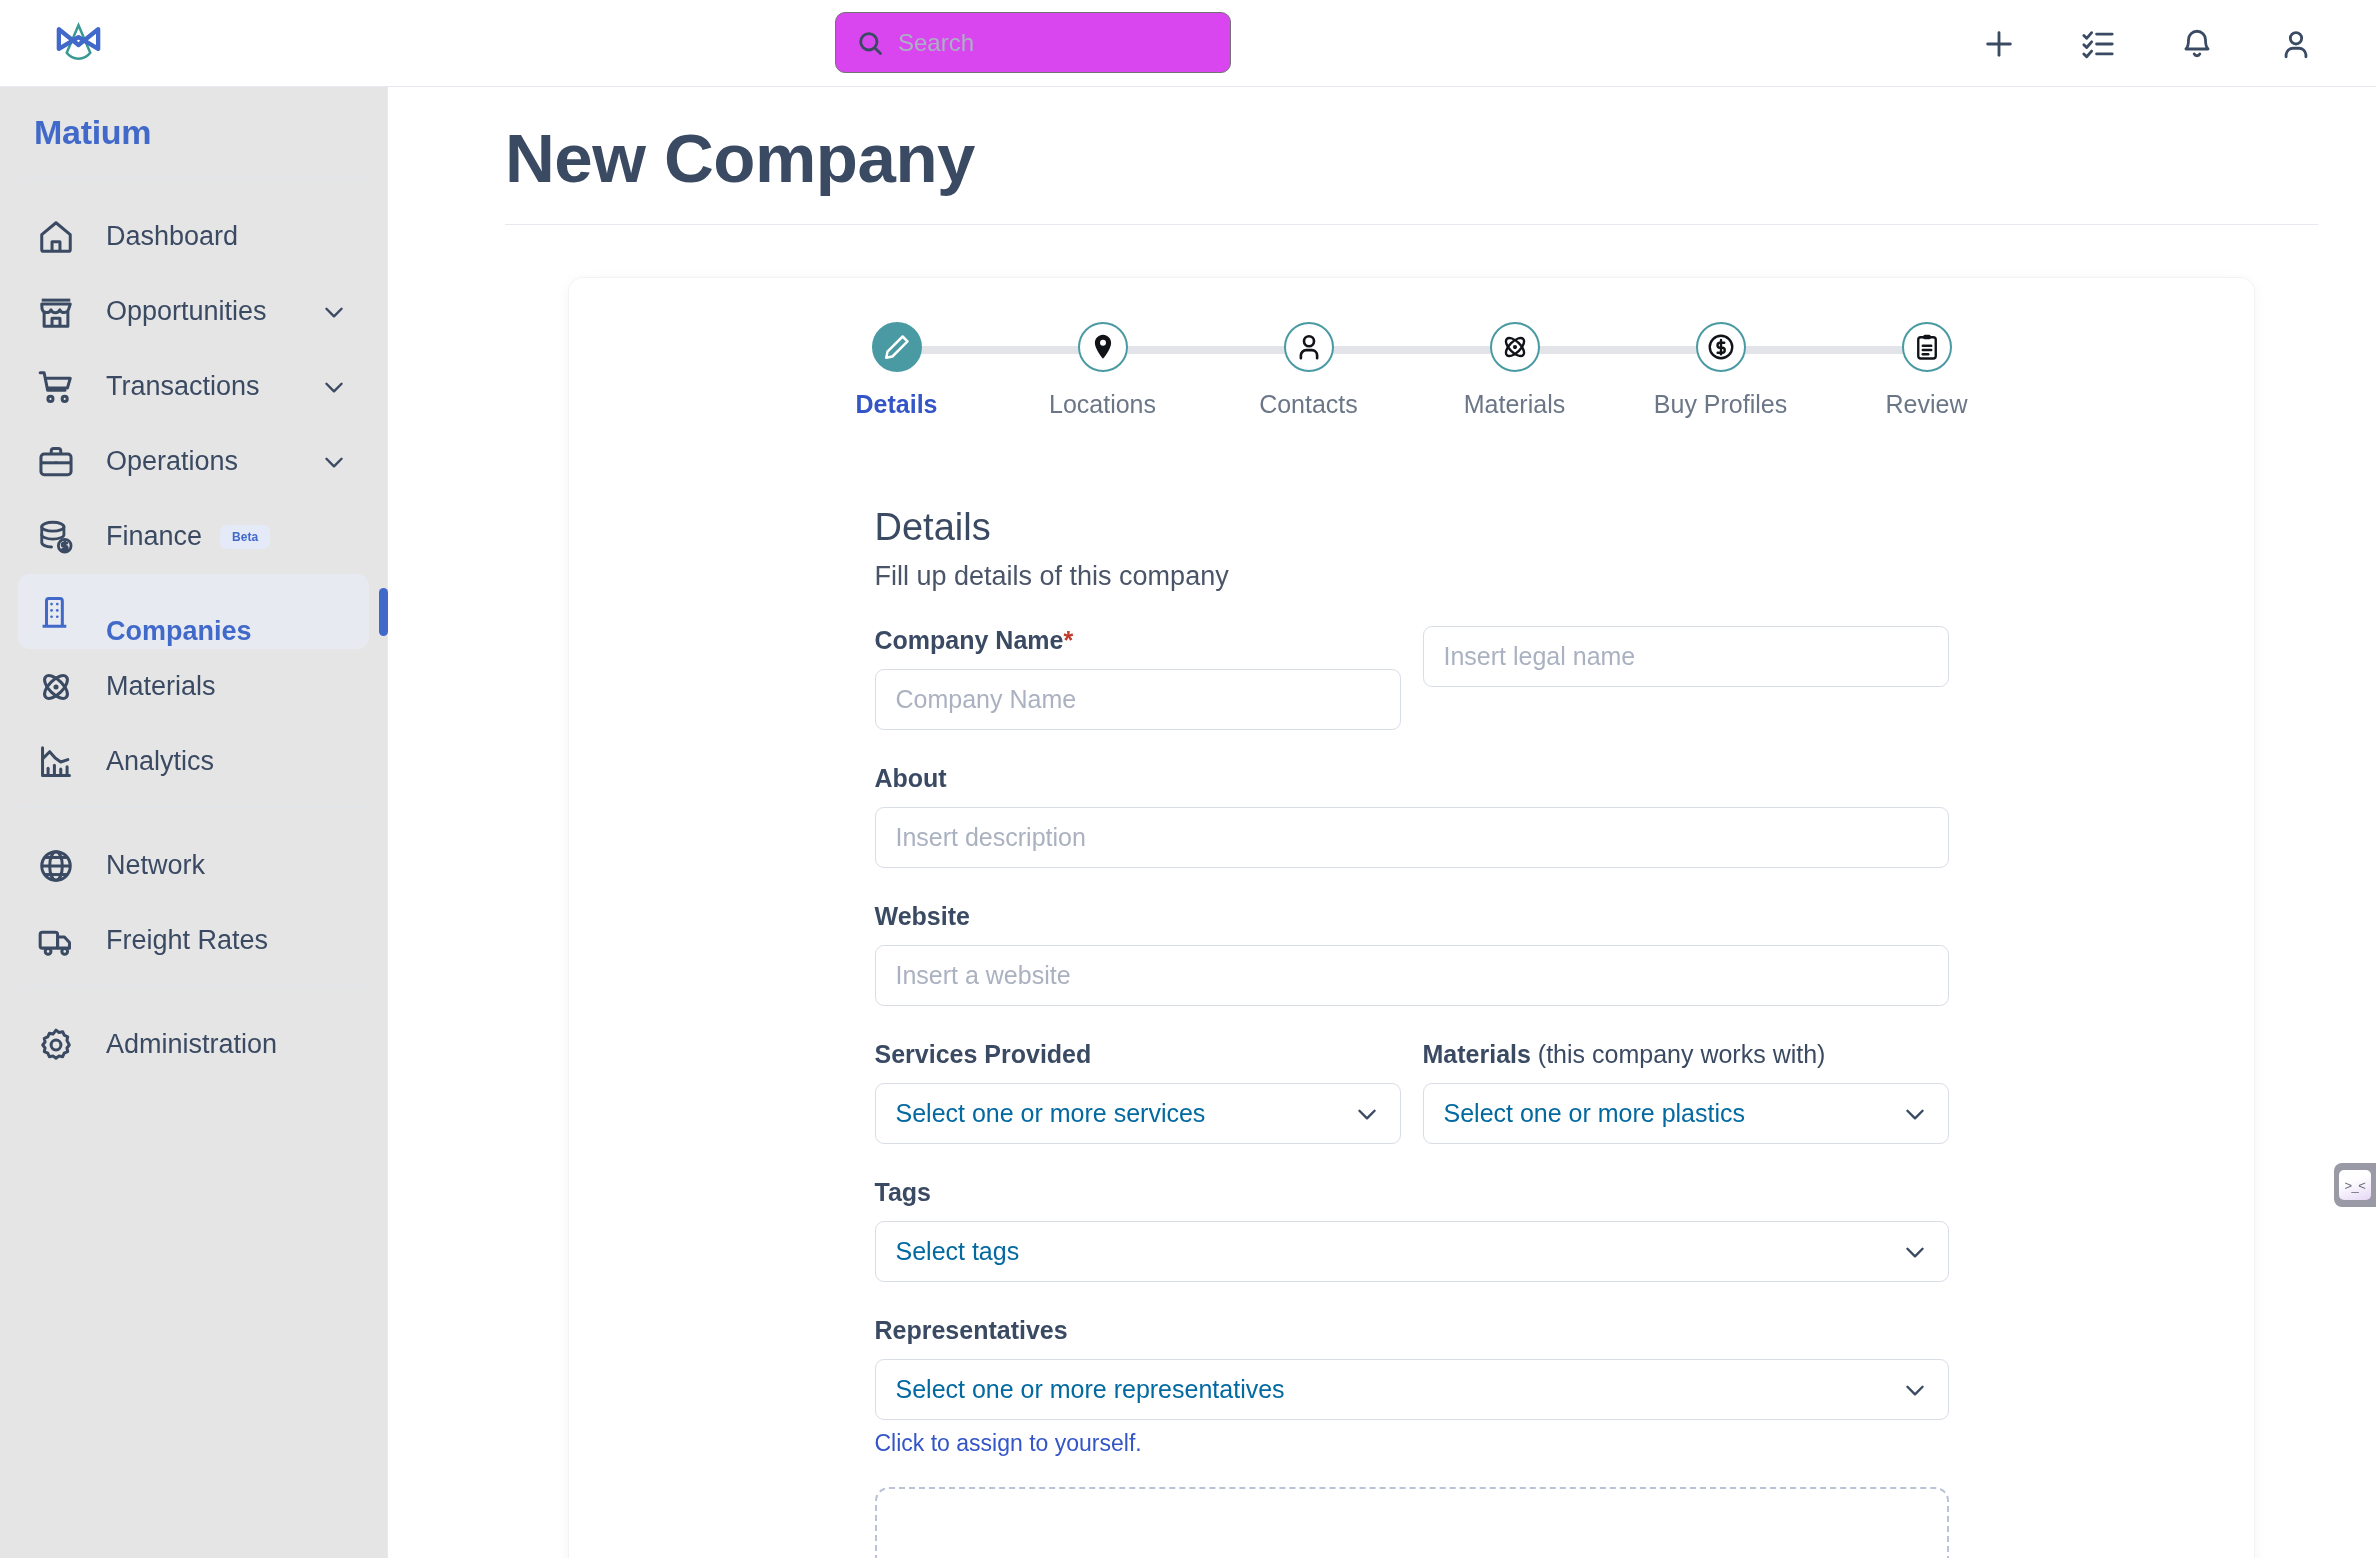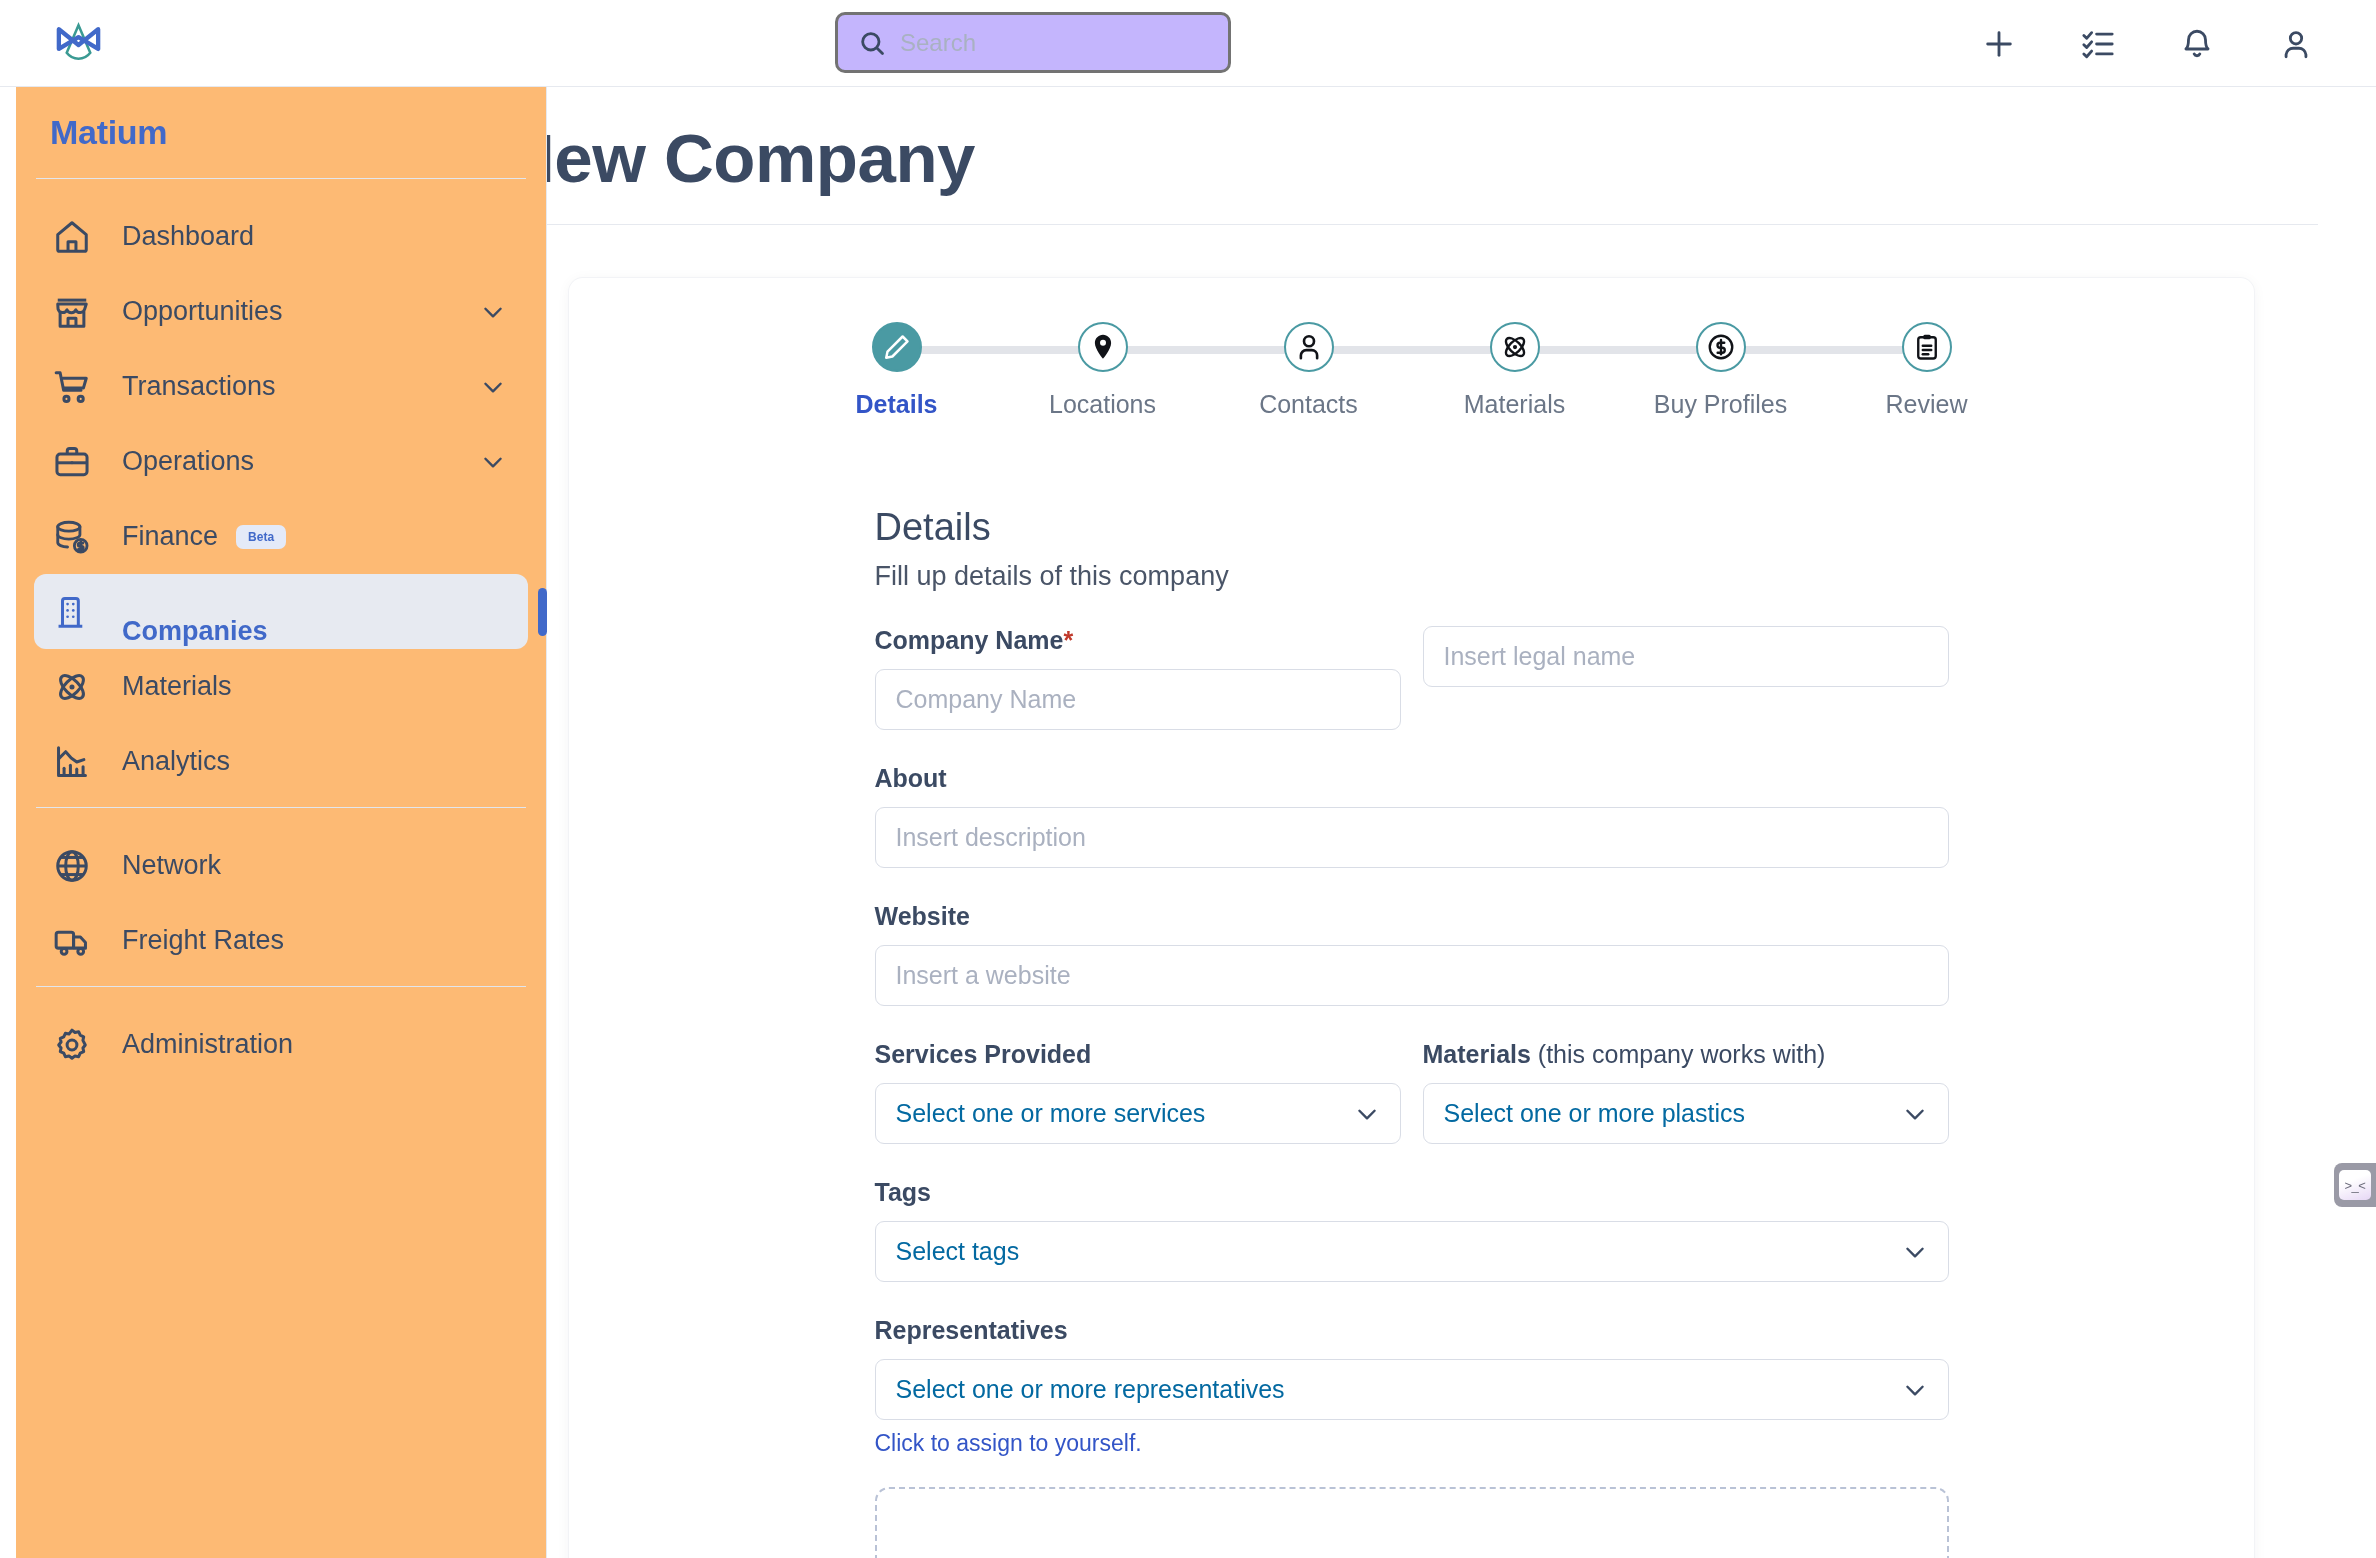--- a/index.html
+++ b/index.html
@@ -25,22 +25,22 @@
     padding-left: 51px;
   }
   .logo-mark { width: 55px; height: 48px; display: block; }
 
   .search-wrap {
     position: absolute; left: 835px; top: 12px;
     width: 396px; height: 61px;
   }
   .search-box {
     width: 100%; height: 100%;
-    border: 3px solid #737373; border-radius: 10px;
-    background: #c4b5fd;
+    border: 1px solid #737373; border-radius: 10px;
+    background: #d946ef;
     display: flex; align-items: center;
     padding: 0 20px;
   }
   .search-ico { width: 28px; height: 28px; flex: 0 0 28px; color: #3b4a63; }
   .search-input {
     border: 0; outline: 0; background: transparent;
     margin-left: 14px; flex: 1;
     font-family: "Liberation Sans", sans-serif;
     font-size: 24px; color: #334055;
   }
@@ -52,23 +52,23 @@
   }
   .tb-btn {
     width: 42px; height: 42px;
     display: flex; align-items: center; justify-content: center;
     color: #3b4a63; background: none; border: 0; cursor: pointer;
   }
   .tb-btn svg { width: 34px; height: 34px; }
 
   
   .sidebar {
-    position: absolute; top: 87px; left: 16px;
-    width: 531px; height: 1471px;
-    background: #fdba74;
+    position: absolute; top: 87px; left: 0;
+    width: 388px; height: 1471px;
+    background: #e5e5e5;
     border-right: 1px solid #e6e9ef;
     z-index: 20;
   }
   .brand {
     height: 91px;
     display: flex; align-items: center;
     padding-left: 34px;
     font-size: 34px; font-weight: bold;
     color: #4169c9;
     letter-spacing: -0.3px;

